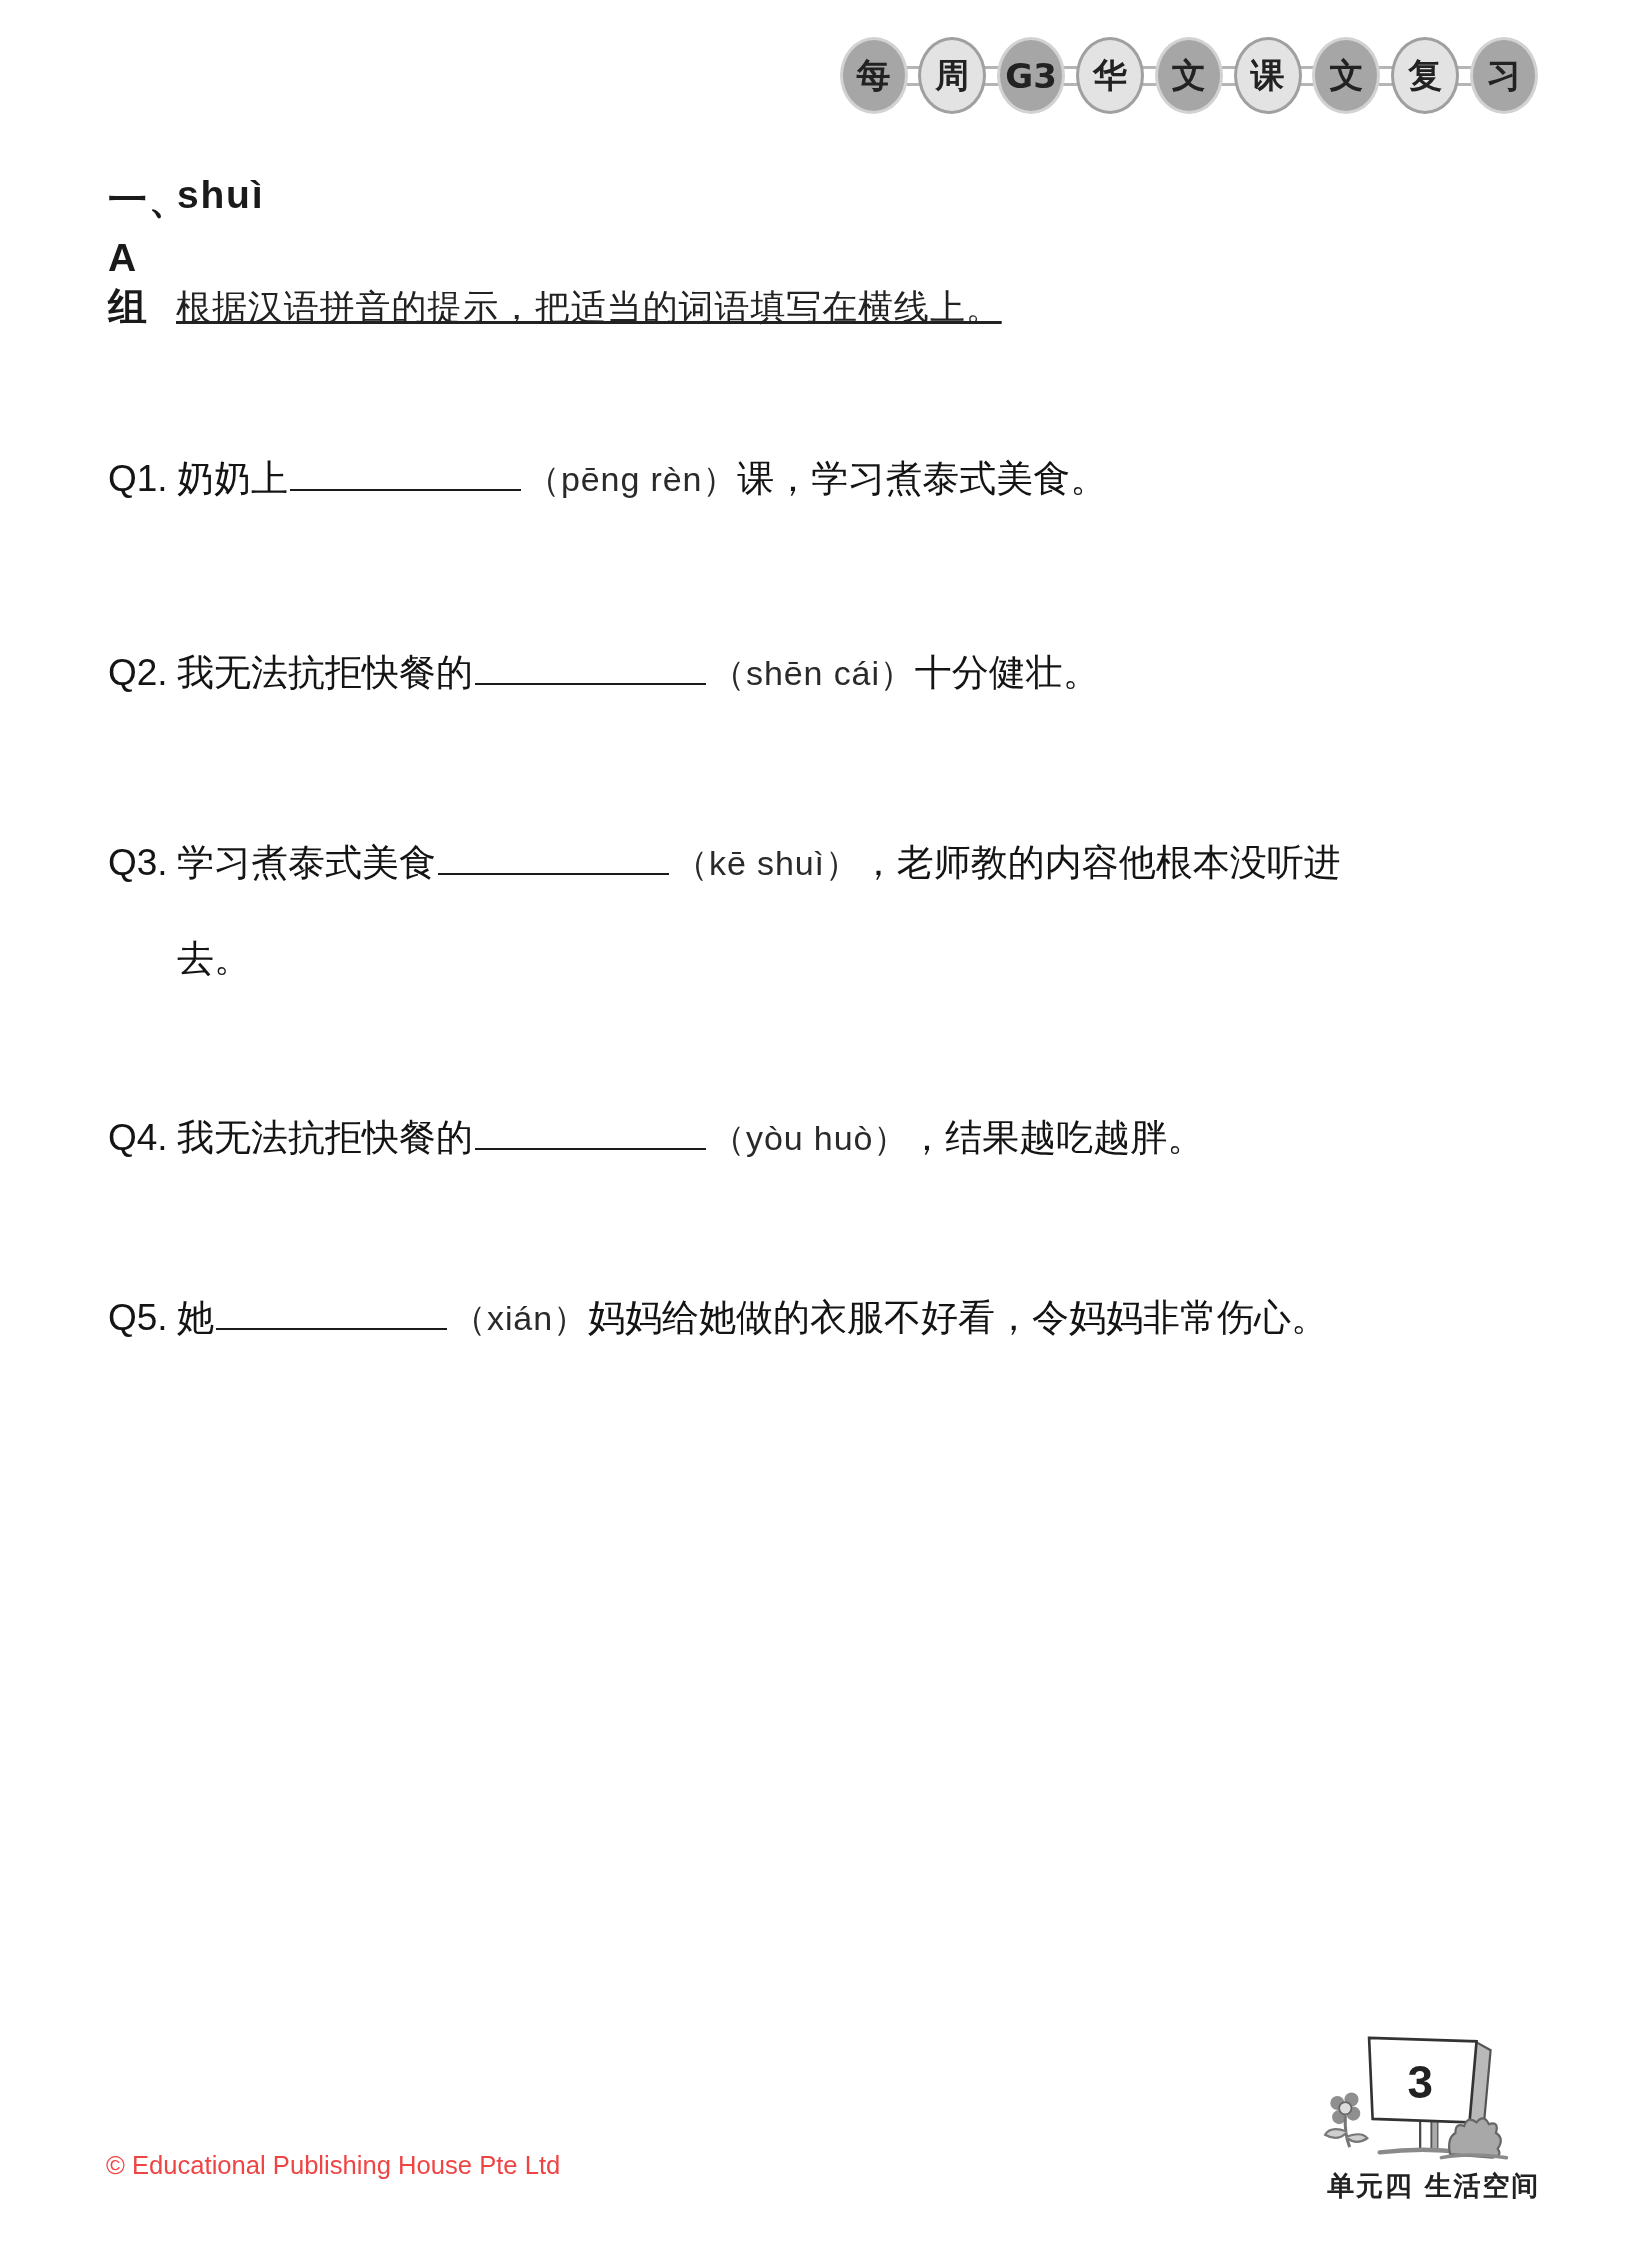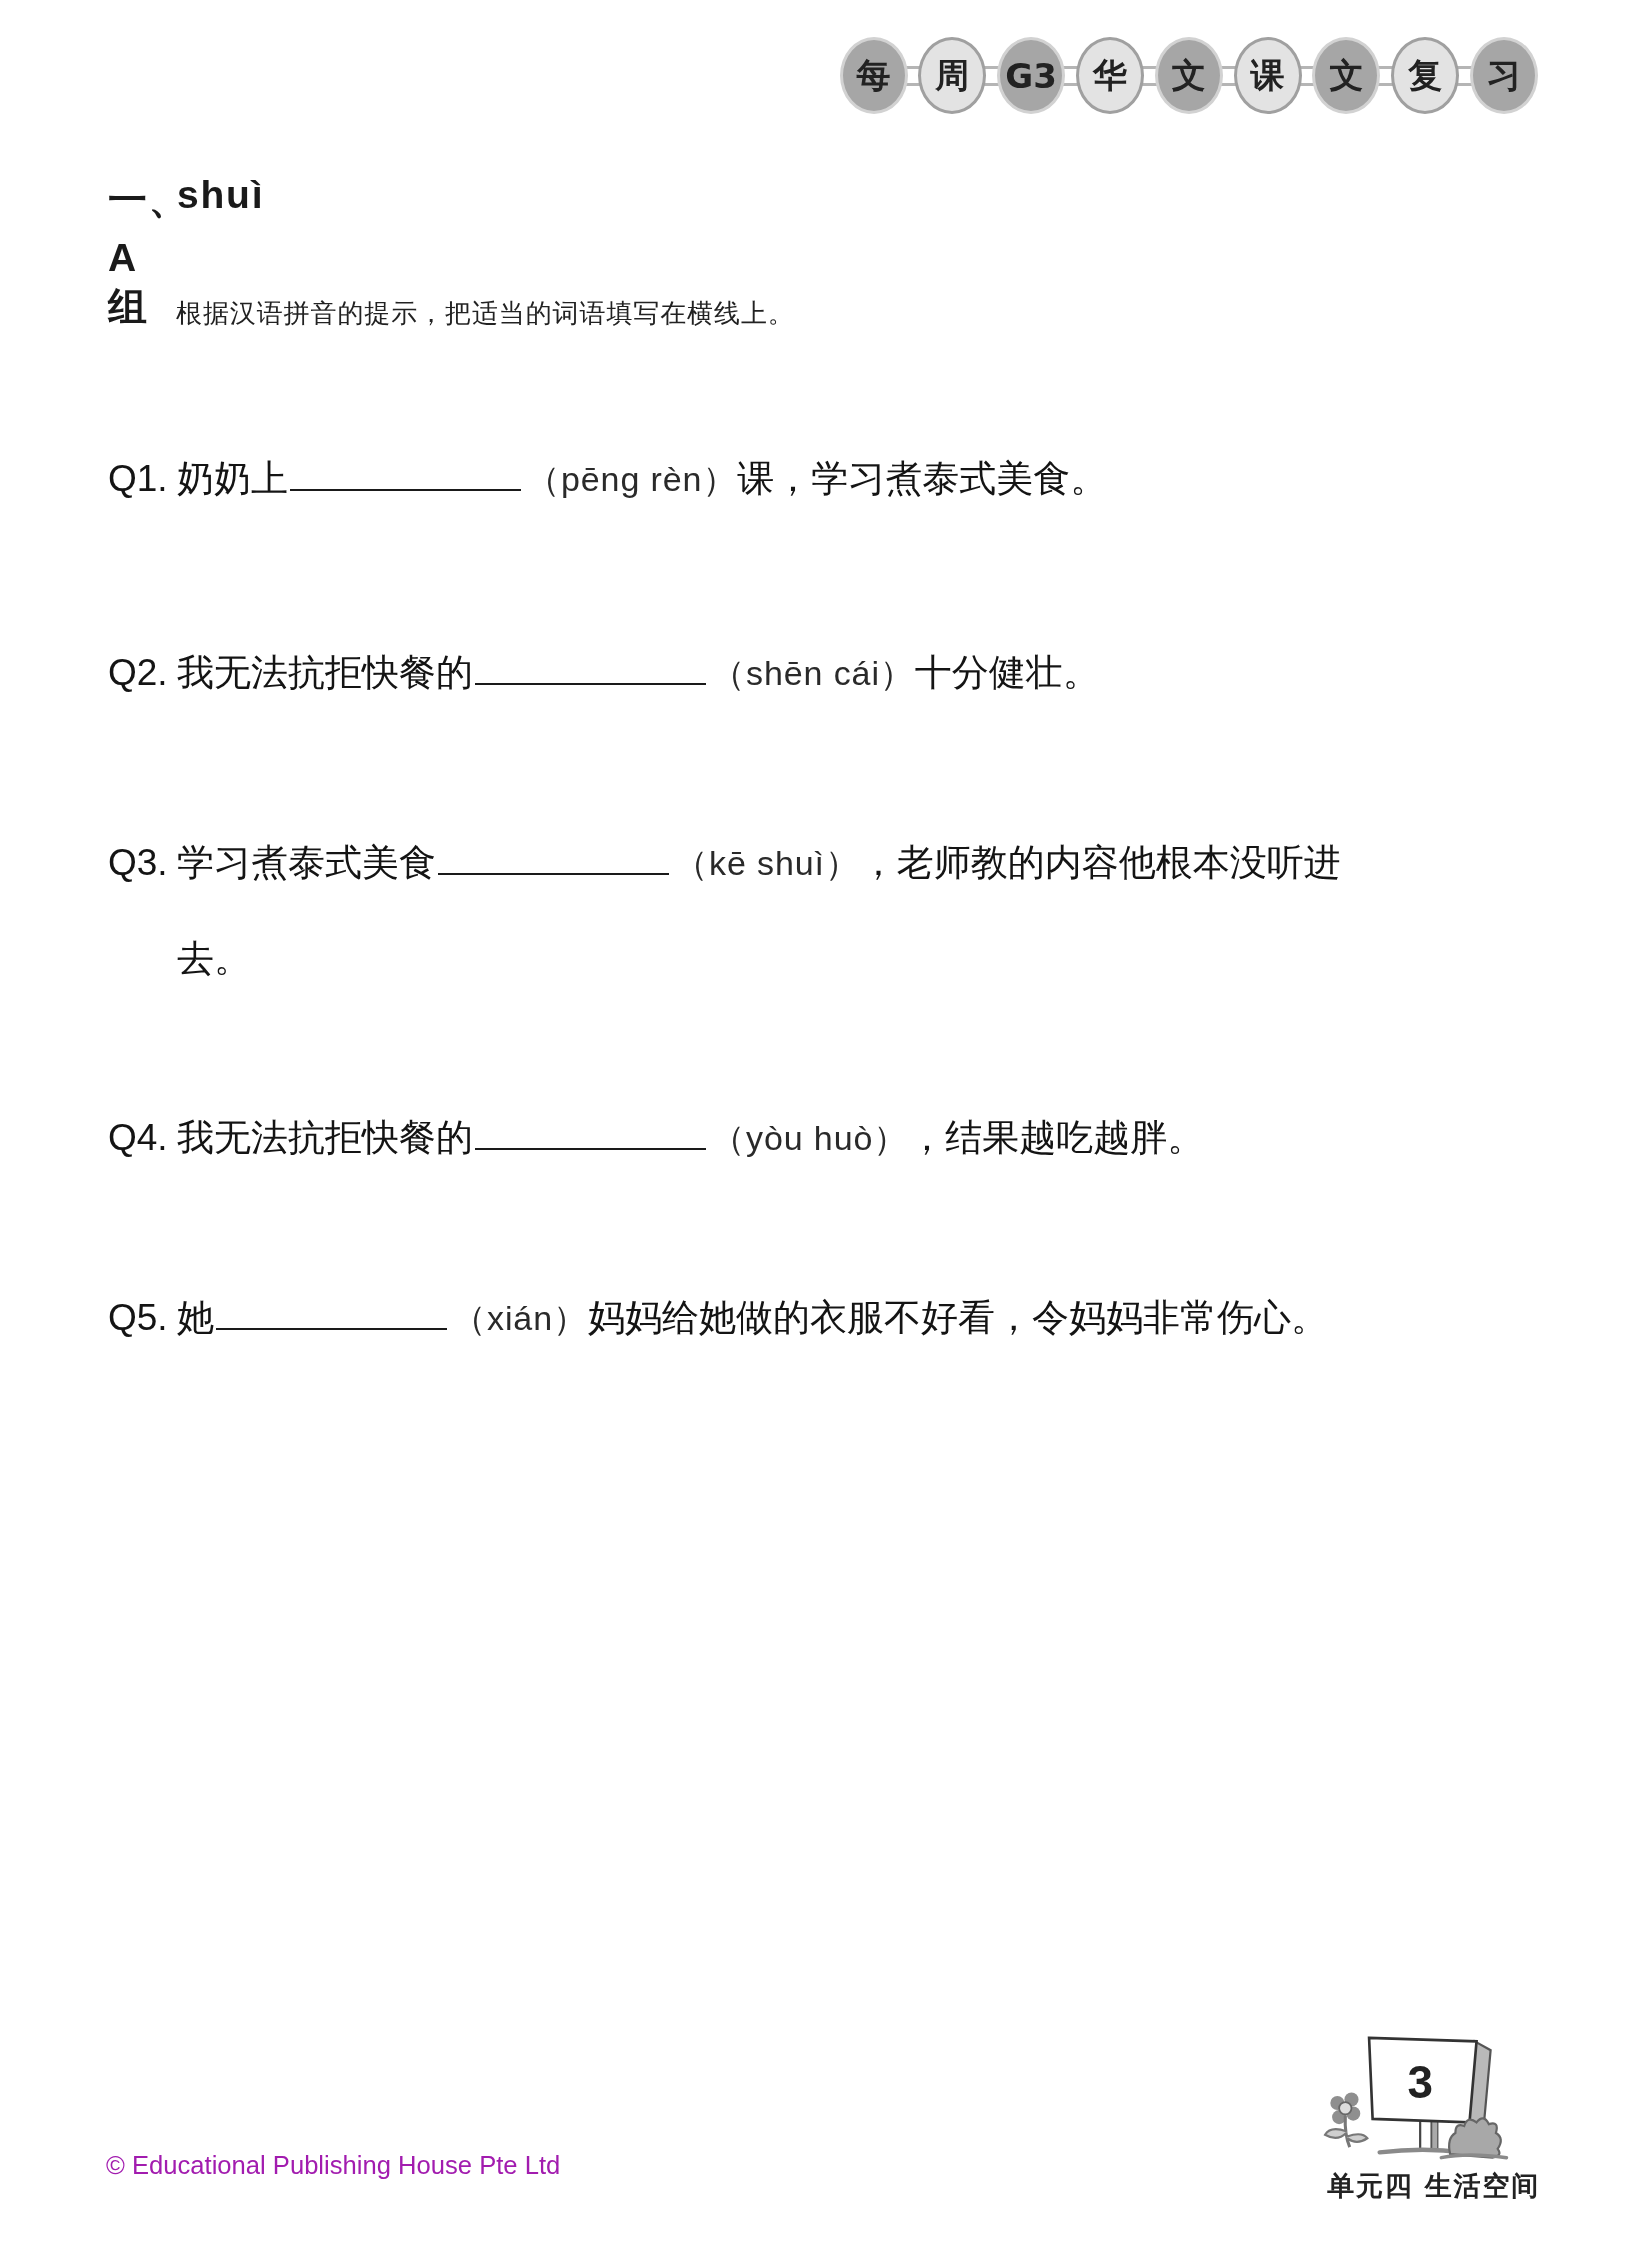--- a/index.html
+++ b/index.html
@@ -21,22 +21,22 @@
   .bubble.light{background:#e3e3e3;border:3.5px solid #a0a0a0;}
   .link{
     width:16px;height:14px;flex:0 0 auto;margin:0 -2.6px;z-index:-1;
     border-top:3.5px solid #b5b5b5;border-bottom:3.5px solid #b5b5b5;
   }
 
   
   .h-row{position:absolute;left:108px;display:flex;font-weight:bold;font-size:39px;letter-spacing:1.8px;}
   .h-row .h-num{width:69px;flex:0 0 auto;}
   .instruction{
-    position:absolute;left:176px;top:296px;font-size:26px;color:#222;
-    font-family:"DejaVu Sans",sans-serif;letter-spacing:0.9px;
+    position:absolute;left:176px;top:284px;font-size:35px;color:#222;
+    font-family:"DejaVu Sans",sans-serif;letter-spacing:0.9px;text-decoration:underline;
   }
 
   
   .question{
     position:absolute;left:108px;width:1297px;padding-left:69px;box-sizing:border-box;
     font-family:"DejaVu Serif","Liberation Serif",serif;
     font-size:37px;line-height:95px;color:#141414;
   }
   .qlabel{
     position:absolute;left:0;top:0;
@@ -45,21 +45,21 @@
   .blank{
     display:inline-block;width:231px;height:3.5px;
     border-bottom:2.6px solid #1a1a1a;margin:0 5.3px 0 1.8px;
   }
   .pinyin{
     font-family:Liberation Sans, sans-serif;font-size:34px;color:#2a2a2a;letter-spacing:0.9px;
   }
 
   
   .copyright{
-    position:absolute;left:106px;top:2151px;font-size:25.6px;color:#a21caf;
+    position:absolute;left:106px;top:2151px;font-size:25.6px;color:#ef4444;
     font-family:"Liberation Sans",sans-serif;
   }
   .page-sign{position:absolute;right:104px;top:2029px;width:229px;height:141px;}
   .unit-label{
     position:absolute;right:111px;top:2168px;font-size:27px;font-weight:bold;color:#222;
     font-family:"DejaVu Sans",sans-serif;letter-spacing:1.8px;white-space:nowrap;margin-left:12px;
   }
 </style>
 </head>
 <body>

